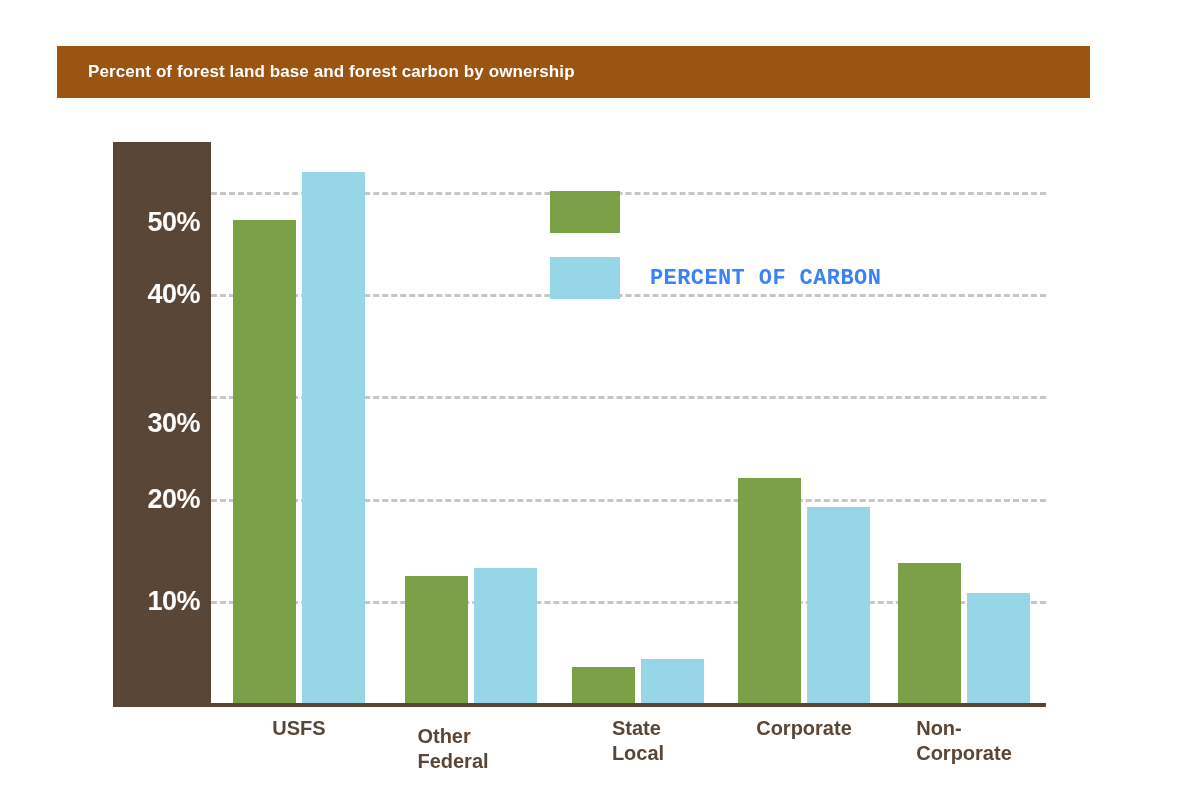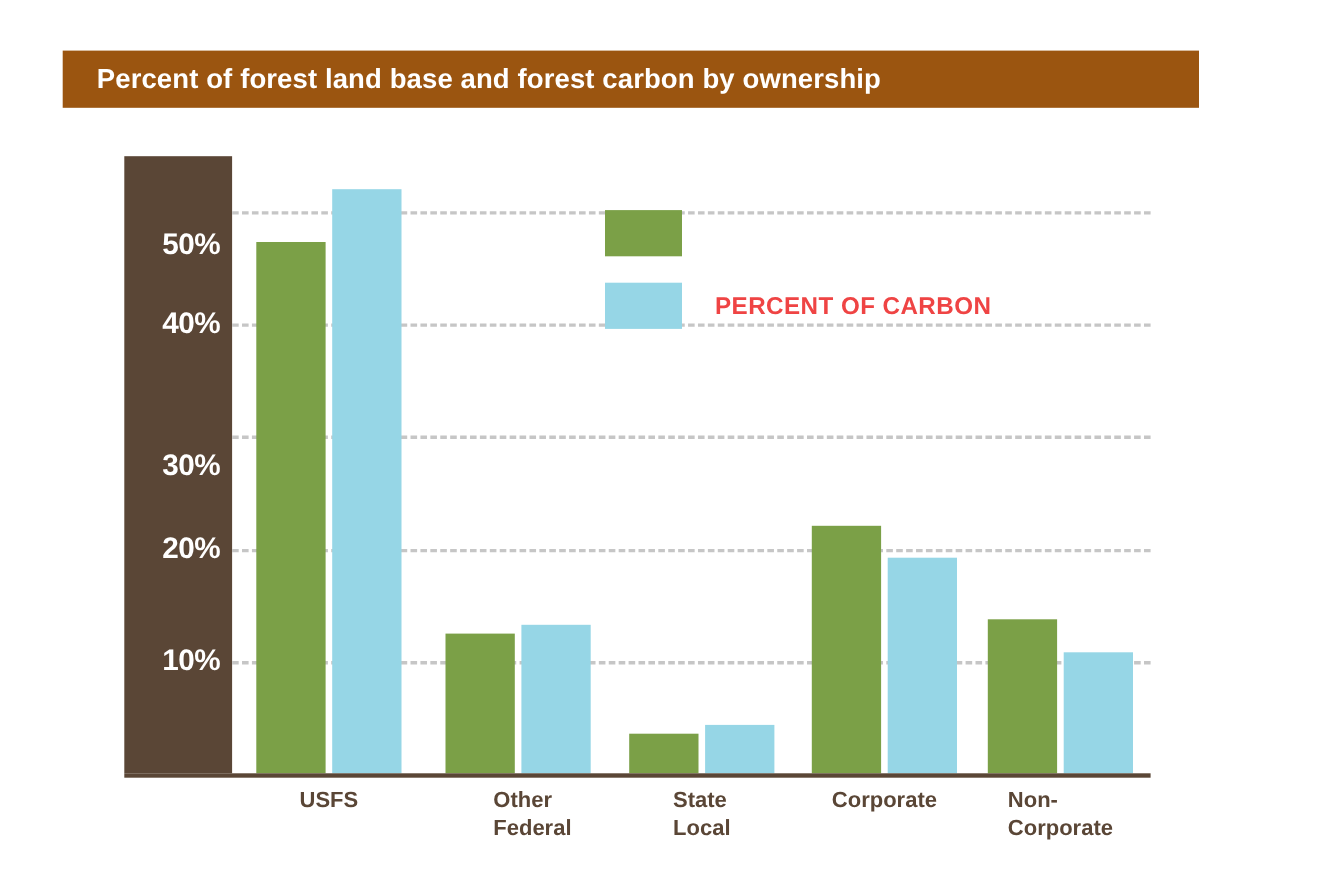--- a/index.html
+++ b/index.html
@@ -23,21 +23,21 @@
     width: 1033px;
     height: 52px;
     background: #9b5510;
     display: flex;
     align-items: center;
     box-sizing: border-box;
     padding-left: 31px;
   }
   #title-text {
     color: #ffffff;
-    font-size: 25px;
+    font-size: 17px;
     font-weight: bold;
     letter-spacing: 0.1px;
     white-space: nowrap;
   }
 
   
   #chart-area {
     position: absolute;
     left: 0;
     top: 0;
@@ -176,31 +176,31 @@
 
   <div id="ytick-labels" style="position: absolute; left: 0px; top: 0px; width: 1200px; height: 809px;">
       <div class="y-tick-label" style="top: 600.8px; right: 1000px; position: absolute; text-align: center;">10%</div>
       <div class="y-tick-label" style="top: 498.6px; right: 1000px; position: absolute;">20%</div>
       <div class="y-tick-label" style="top: 396.4px; right: 1000px; position: absolute; margin-top: 27px;">30%</div>
       <div class="y-tick-label" style="top: 294.2px; right: 1000px; position: absolute;">40%</div>
       <div class="y-tick-label" style="top: 192px; right: 1000px; position: absolute; margin-top: 30px;">50%</div>
     </div>
   <div id="cat-labels" style="position: absolute; left: 0px; top: 0px; width: 1200px;">
       <div class="cat-label" style="left: 299px;">USFS</div>
-      <div class="cat-label" style="left: 484px;">Other
+      <div class="cat-label" style="left: 453px; margin-top: 8px;">Other
 Federal</div>
       <div class="cat-label" style="left: 638px;">State
 Local</div>
       <div class="cat-label" style="left: 804px;">Corporate</div>
       <div class="cat-label" style="left: 964px;">Non-
 Corporate</div>
     </div>
 
   <div id="legend">
       <div class="legend-row">
         <div class="legend-swatch" style="background: rgb(123, 160, 71);"></div>
       </div>
       <div class="legend-row">
         <div class="legend-swatch" style="background: rgb(150, 214, 230);"></div>
-        <div class="legend-label" style="color: #ef4444;">PERCENT OF CARBON</div>
+        <div class="legend-label" style="color: #3b82f6; font-family: Liberation Mono, monospace;">PERCENT OF CARBON</div>
       </div>
     </div>
 </div>
 
 </body></html>

